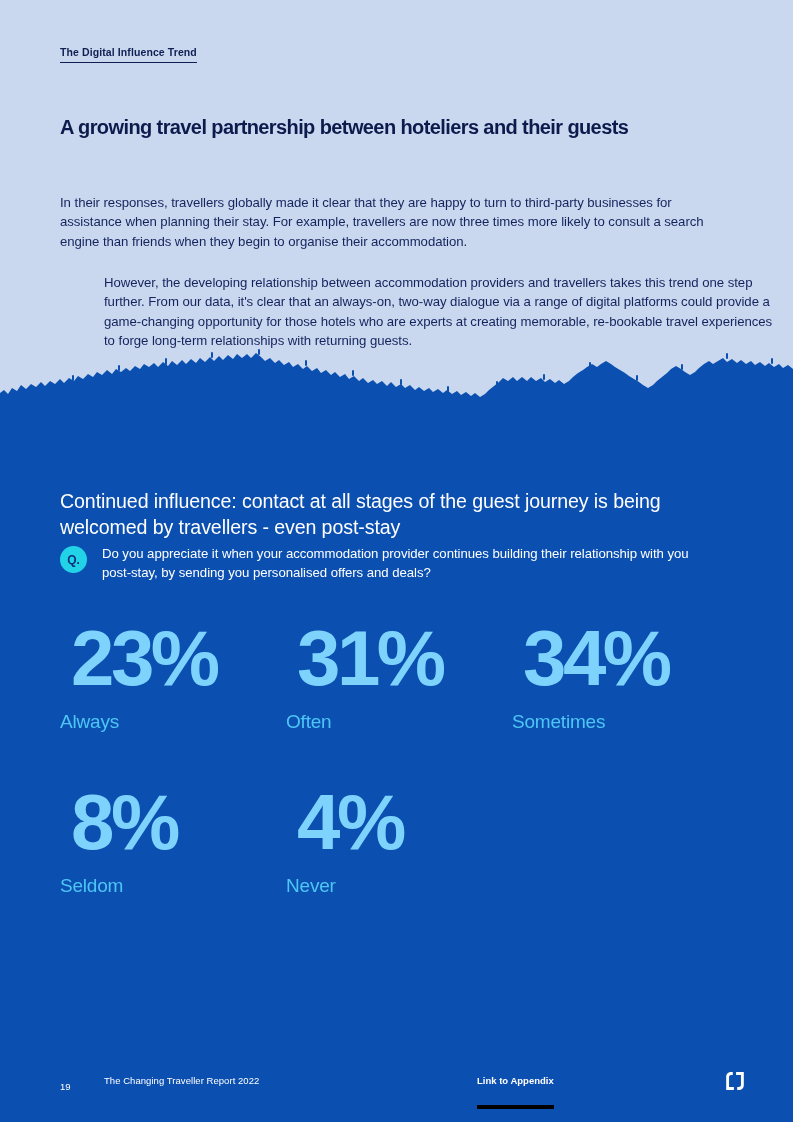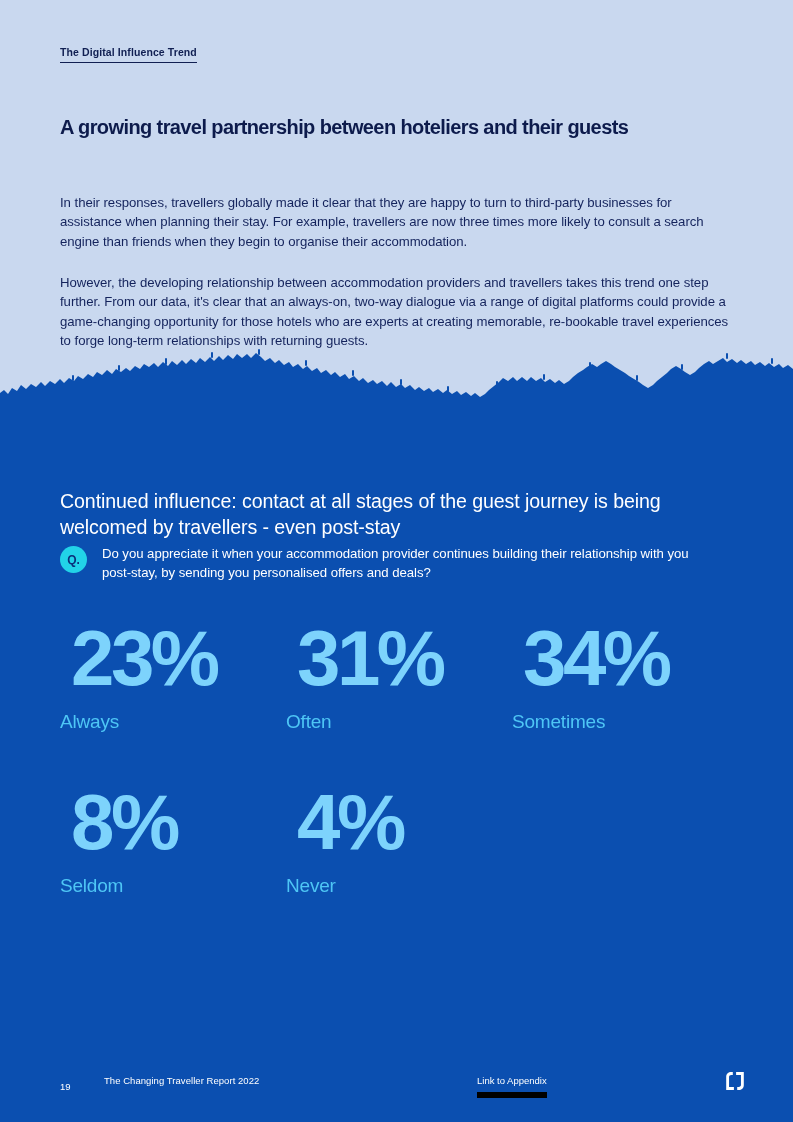--- a/index.html
+++ b/index.html
@@ -63,21 +63,21 @@
     position: absolute;
     left: 60px;
     width: 672px;
     margin: 0;
     font-size: 13.2px;
     line-height: 19.3px;
     color: #14235c;
     letter-spacing: -0.05px;
   }
   .body-para.p1 { top: 193px; }
-  .body-para.p2 { top: 273px; }
+  .body-para.p2 { top: 273px; margin-left: 44px; }
 
   
   .torn-wrap {
     position: absolute;
     left: 0;
     top: 330px;
     width: 793px;
     height: 110px;
     overflow: hidden;
     pointer-events: none;
@@ -195,25 +195,25 @@
     font-size: 9.5px;
     font-weight: 400;
     color: #ffffff;
     letter-spacing: 0.05px;
   }
   .footer-link {
     position: absolute;
     left: 477px;
     top: 13px;
     font-size: 9.5px;
-    font-weight: 400;
+    font-weight: 700;
     color: #ffffff;
     text-decoration: none;
-    border-bottom: 6px solid #000000;
-    padding-bottom: 6px;
+    border-bottom: 4px solid #000000;
+    padding-bottom: 19px;
   }
   .footer-logo {
     position: absolute;
     right: 47px;
     top: 8px;
     width: 22px;
     height: 22px;
   }
 </style>
 </head>

